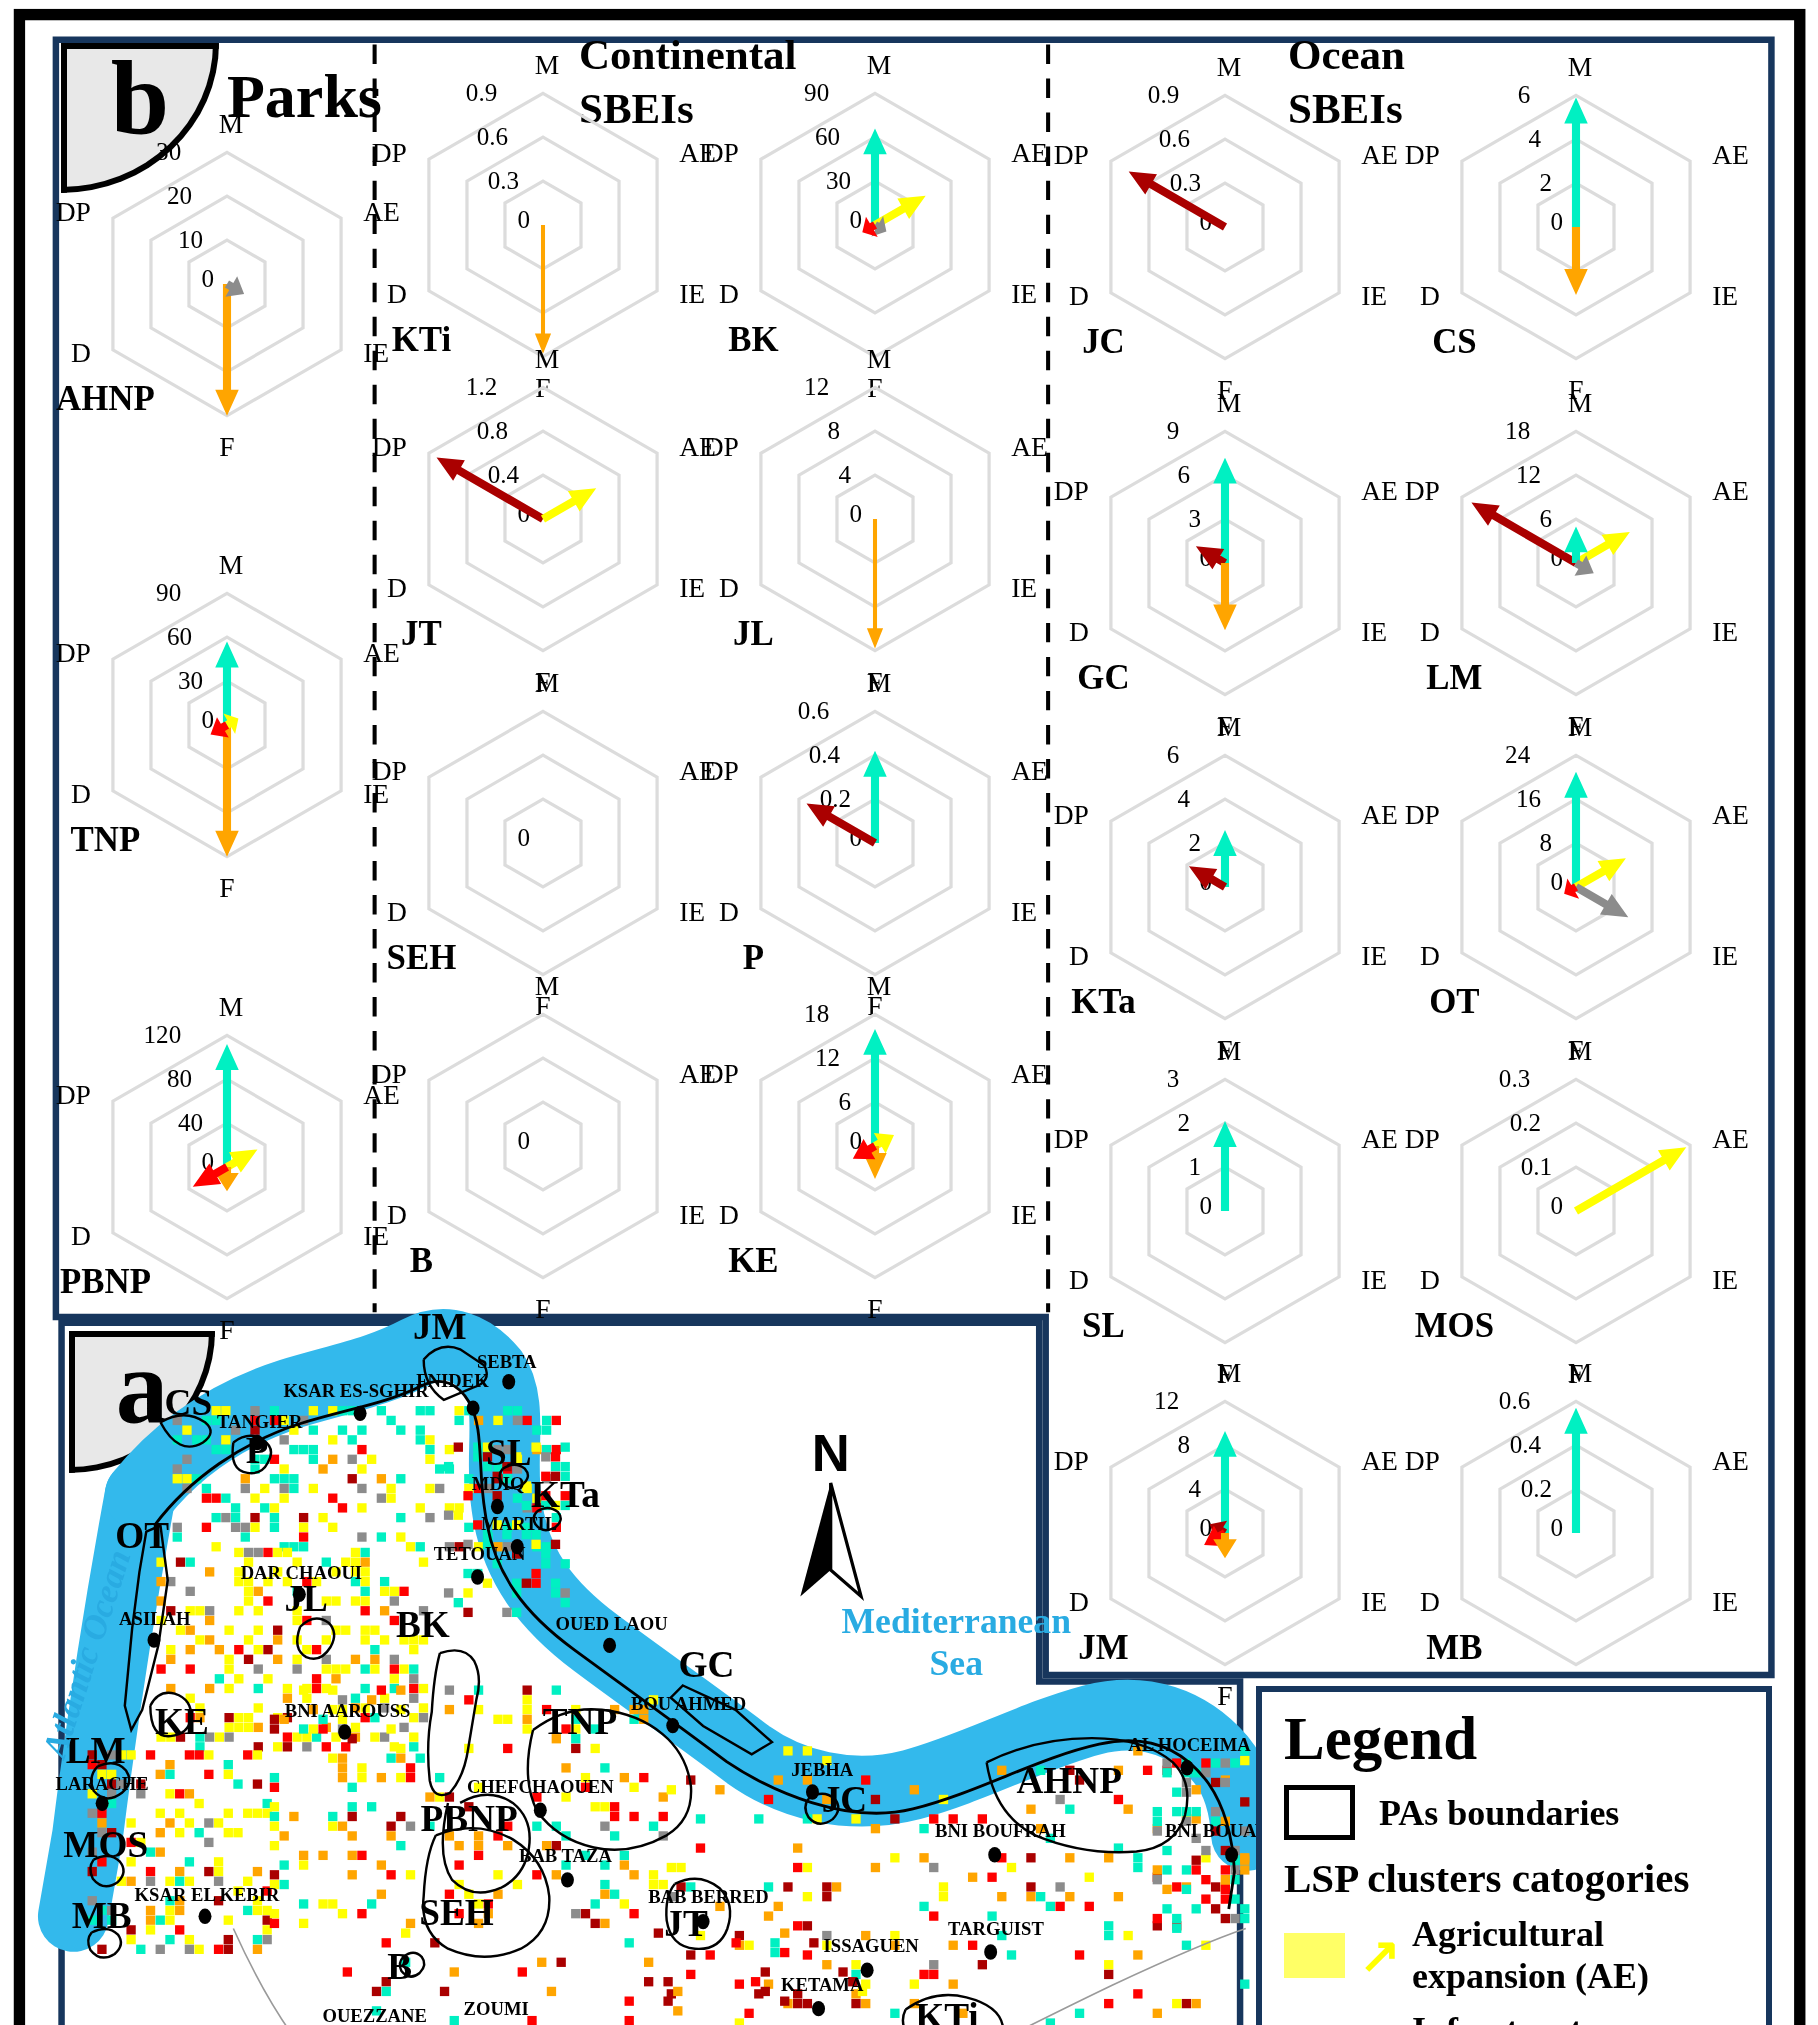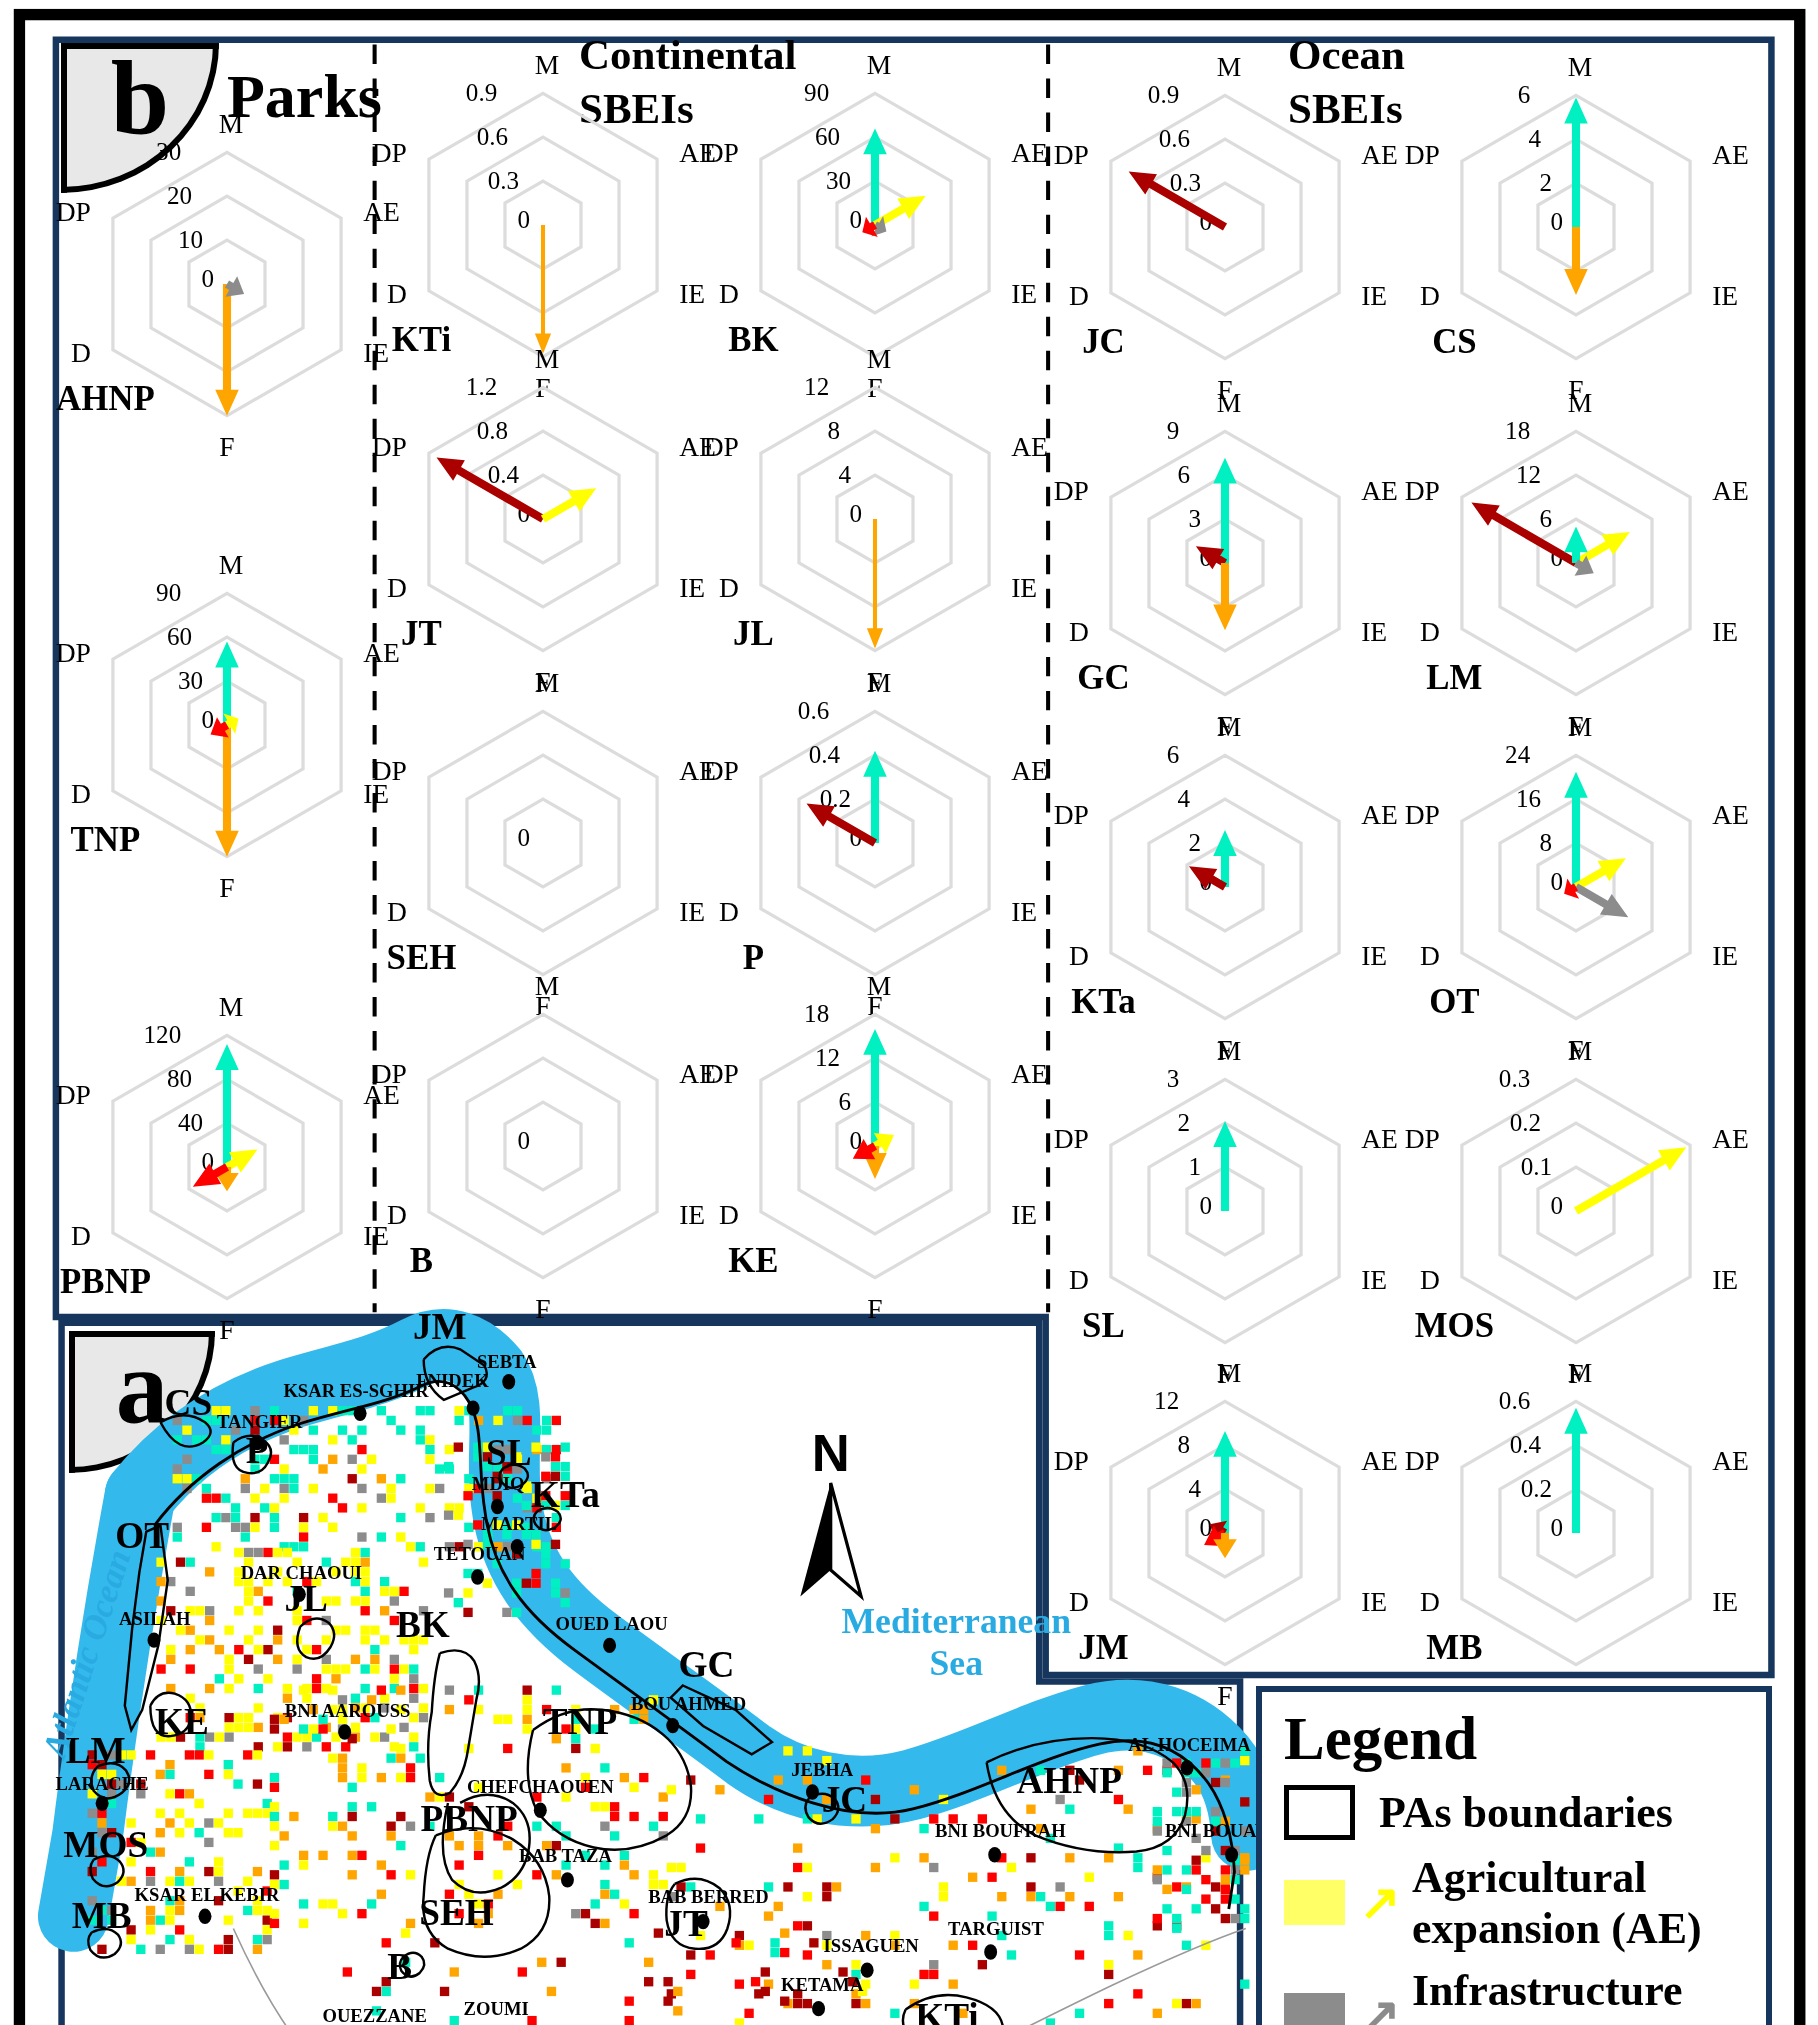--- a/index.html
+++ b/index.html
@@ -10,21 +10,21 @@
   .tab{position:absolute;background:#e8e8e8;border:6.5px solid #000;border-bottom-right-radius:100% 100%;
        display:flex;align-items:flex-start;justify-content:center;}
   .tab span{font-weight:bold;font-size:105px;line-height:0.95;font-family:"Liberation Serif",serif;}
   .col-title{position:absolute;font-weight:bold;color:#000;text-align:left;}
   #legend-box{position:absolute;border:6.5px solid #17365D;background:#fff;box-sizing:border-box;}
   .legend-title{font-weight:bold;font-size:61px;margin:12px 0 4px 22px;}
   .legend-row{display:flex;align-items:center;margin:11.3px 0 11.3px 22px;}
   .legend-row .swatch{width:61px;height:45px;flex:0 0 auto;}
   .legend-row .pas-swatch{width:61px;height:45px;background:#fff;border:5.7px solid #000;flex:0 0 auto;}
   .legend-row .arrowglyph{font-size:49px;font-weight:bold;margin:0 11.3px 0 14.6px;line-height:1;}
-  .legend-row .lab{font-weight:bold;font-size:44px;}
+  .legend-row .lab{font-weight:bold;font-size:36px;}
   .legend-header{font-weight:bold;font-size:41px;margin:13.8px 0 4px 22px;}
 </style>
 </head>
 <body>
 
 <div id="stage">
 
   <svg id="frame-svg" class="abs" style="left:0;top:0;" width="1818" height="2238" viewBox="0 0 4489 5526">
     <rect x="48" y="36" width="4396" height="5448" fill="none" stroke="#000000" stroke-width="28"></rect>
     <path d="M 138,98 H 4374 V 4136 H 2582 V 3252 H 138 Z" fill="none" stroke="#17365D" stroke-width="16"></path>
@@ -1620,20 +1620,21 @@
       <rect x="2546" y="2058" width="228" height="58" fill="#fff" stroke="#000" stroke-width="8"></rect>
       <text x="2860" y="2125" text-anchor="middle" font-size="100" font-family="Liberation Serif, serif">Km</text>
     </svg>
 
   <div id="legend-box" style="left:1256px;top:1686px;width:516px;height:527px;">
     <div class="legend-title">Legend</div>
     <div class="legend-row">
       <div class="pas-swatch"></div>
       <div class="lab" style="margin-left:24px;">PAs boundaries</div>
     </div>
+    <div class="legend-header">LSP clusters catogories</div>
     <div id="legend-items">
         <div class="legend-row">
           <div class="swatch" style="background: rgb(255, 255, 102);"></div>
           <span class="arrowglyph" style="color: rgb(255, 255, 0);">↗</span>
           <span class="lab">Agricultural expansion (AE)</span>
         </div>
         <div class="legend-row">
           <div class="swatch" style="background: rgb(140, 140, 140);"></div>
           <span class="arrowglyph" style="color: rgb(140, 140, 140);">↗</span>
           <span class="lab">Infrastructure extension (IE)</span>

